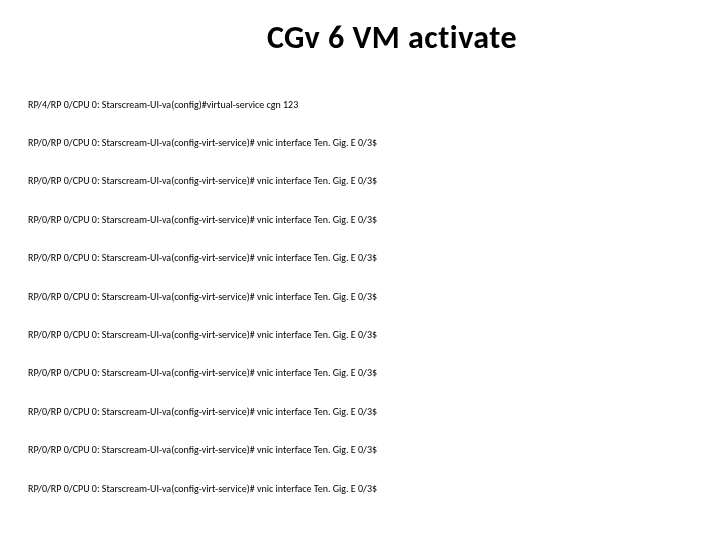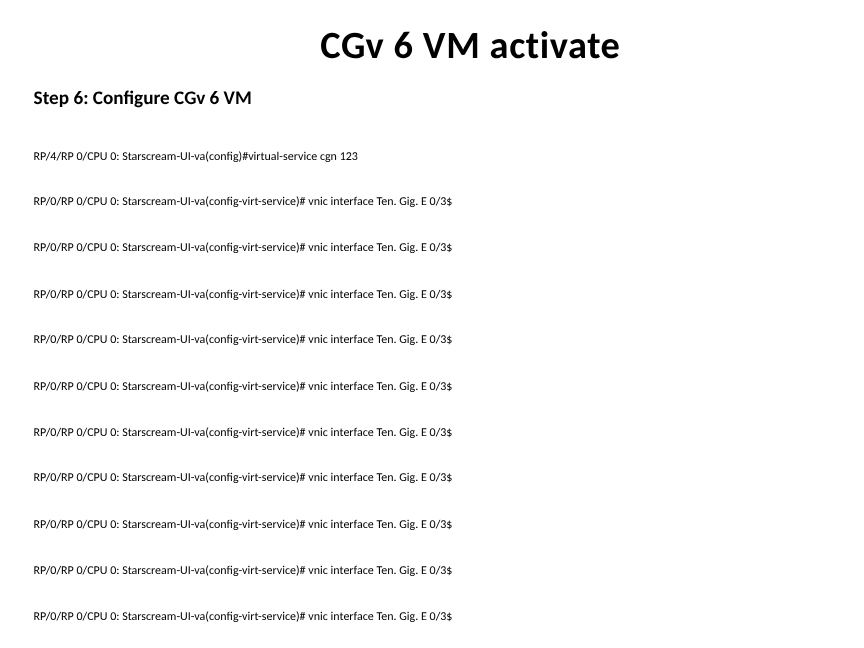--- a/index.html
+++ b/index.html
@@ -38,21 +38,20 @@
     font-weight: 400;
   }
 </style>
 </head>
 <body>
 
 <div class="slide">
 
   <h1 class="title">CGv 6 VM activate</h1>
 
-  <div class="step">Step 6: Configure CGv 6 VM</div>
 
   <div class="term">
     <div>RP/4/RP 0/CPU 0: Starscream-UI-va(config)#virtual-service cgn 123</div>
     <div>RP/0/RP 0/CPU 0: Starscream-UI-va(config-virt-service)# vnic interface Ten. Gig. E 0/3$</div>
     <div>RP/0/RP 0/CPU 0: Starscream-UI-va(config-virt-service)# vnic interface Ten. Gig. E 0/3$</div>
     <div>RP/0/RP 0/CPU 0: Starscream-UI-va(config-virt-service)# vnic interface Ten. Gig. E 0/3$</div>
     <div>RP/0/RP 0/CPU 0: Starscream-UI-va(config-virt-service)# vnic interface Ten. Gig. E 0/3$</div>
     <div>RP/0/RP 0/CPU 0: Starscream-UI-va(config-virt-service)# vnic interface Ten. Gig. E 0/3$</div>
     <div>RP/0/RP 0/CPU 0: Starscream-UI-va(config-virt-service)# vnic interface Ten. Gig. E 0/3$</div>
     <div>RP/0/RP 0/CPU 0: Starscream-UI-va(config-virt-service)# vnic interface Ten. Gig. E 0/3$</div>

